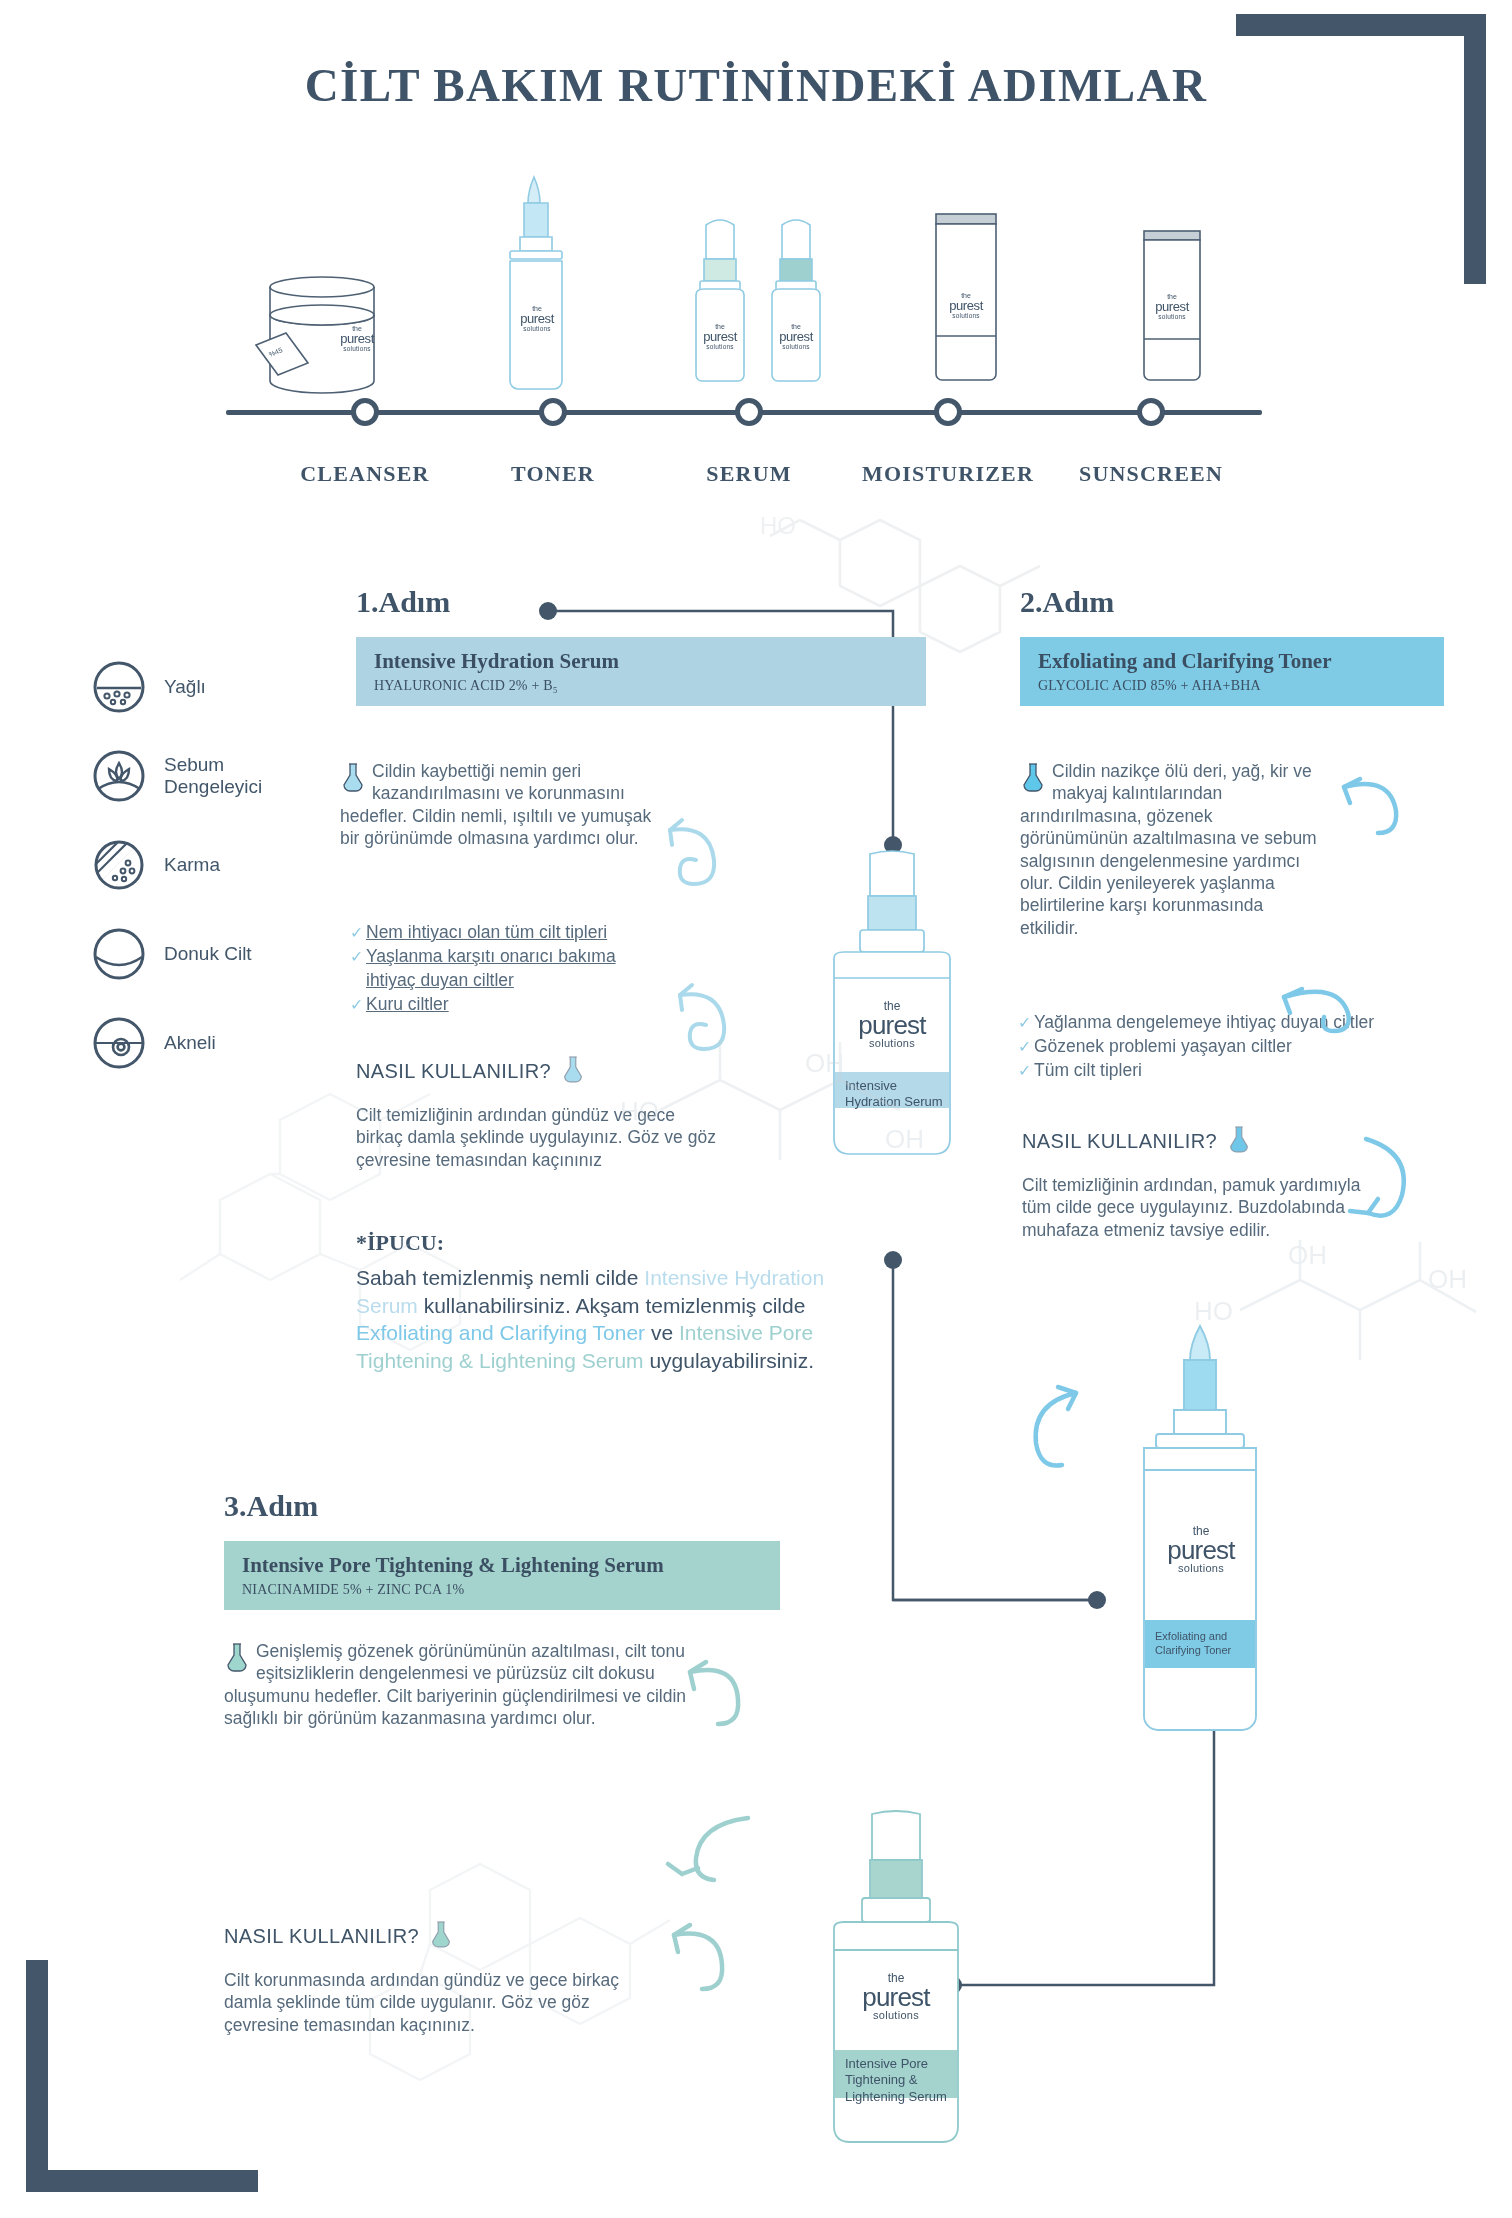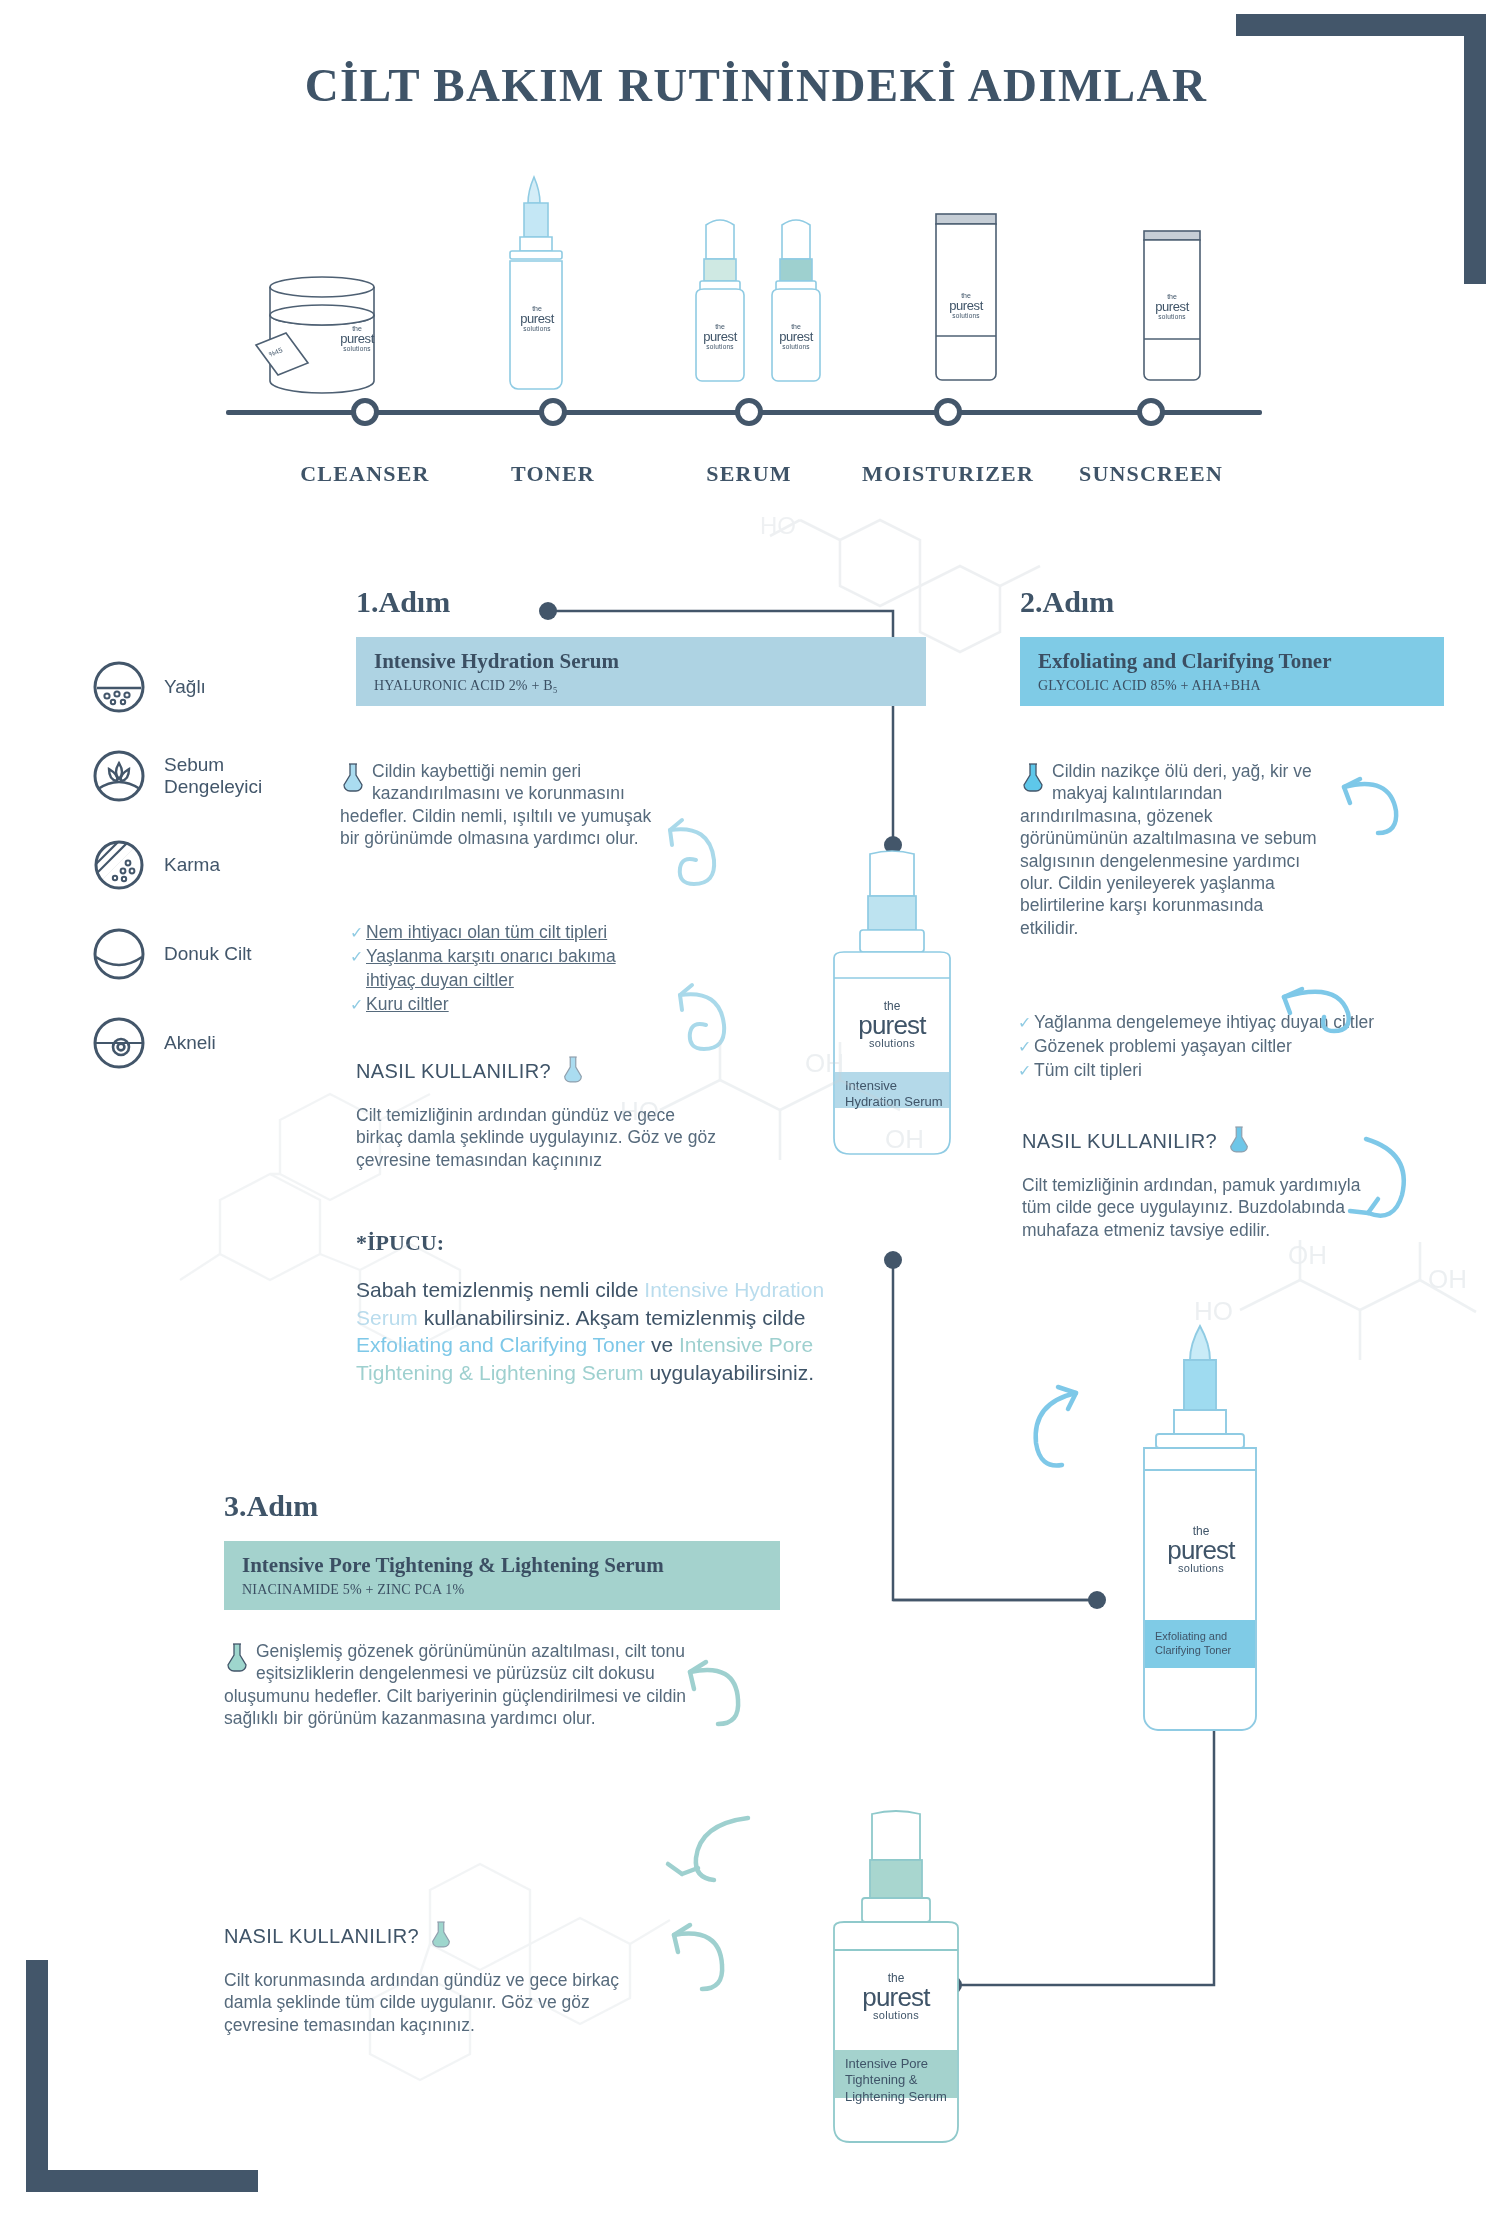--- a/index.html
+++ b/index.html
@@ -87,21 +87,21 @@
   
   .step1 { position:absolute; left:356px; top:585px; width:570px; }
   .step1 .band { background:#aed3e3; width:570px; }
   .step1-body { position:absolute; left:340px; top:760px; width:330px; }
   .step1-check { position:absolute; left:350px; top:920px; width:380px;text-decoration:underline; }
   .step1-how { position:absolute; left:356px; top:1055px; width:360px; }
 
   
   .tip { position:absolute; left:356px; top:1230px; width:470px; }
   .tip-title { font-family:"Liberation Serif", serif; font-weight:bold; font-size:22px; color:#3f5468; }
-  .tip-body { font-size:21px; line-height:1.32; color:#3f5468; margin-top:20px; }
+  .tip-body { font-size:21px; line-height:1.32; color:#3f5468; margin-top:8px; }
   .hi-light { color:#b9dced; }
   .hi-mid { color:#7ec8e8; }
   .hi-teal { color:#9ed0cf; }
 
   
   .step2 { position:absolute; left:1020px; top:585px; width:424px; }
   .step2 .band { background:#7fcbe6; width:424px; }
   .step2-body { position:absolute; left:1020px; top:760px; width:300px; }
   .step2-check { position:absolute; left:1018px; top:1010px; width:420px; }
   .step2-how { position:absolute; left:1022px; top:1125px; width:340px; }

